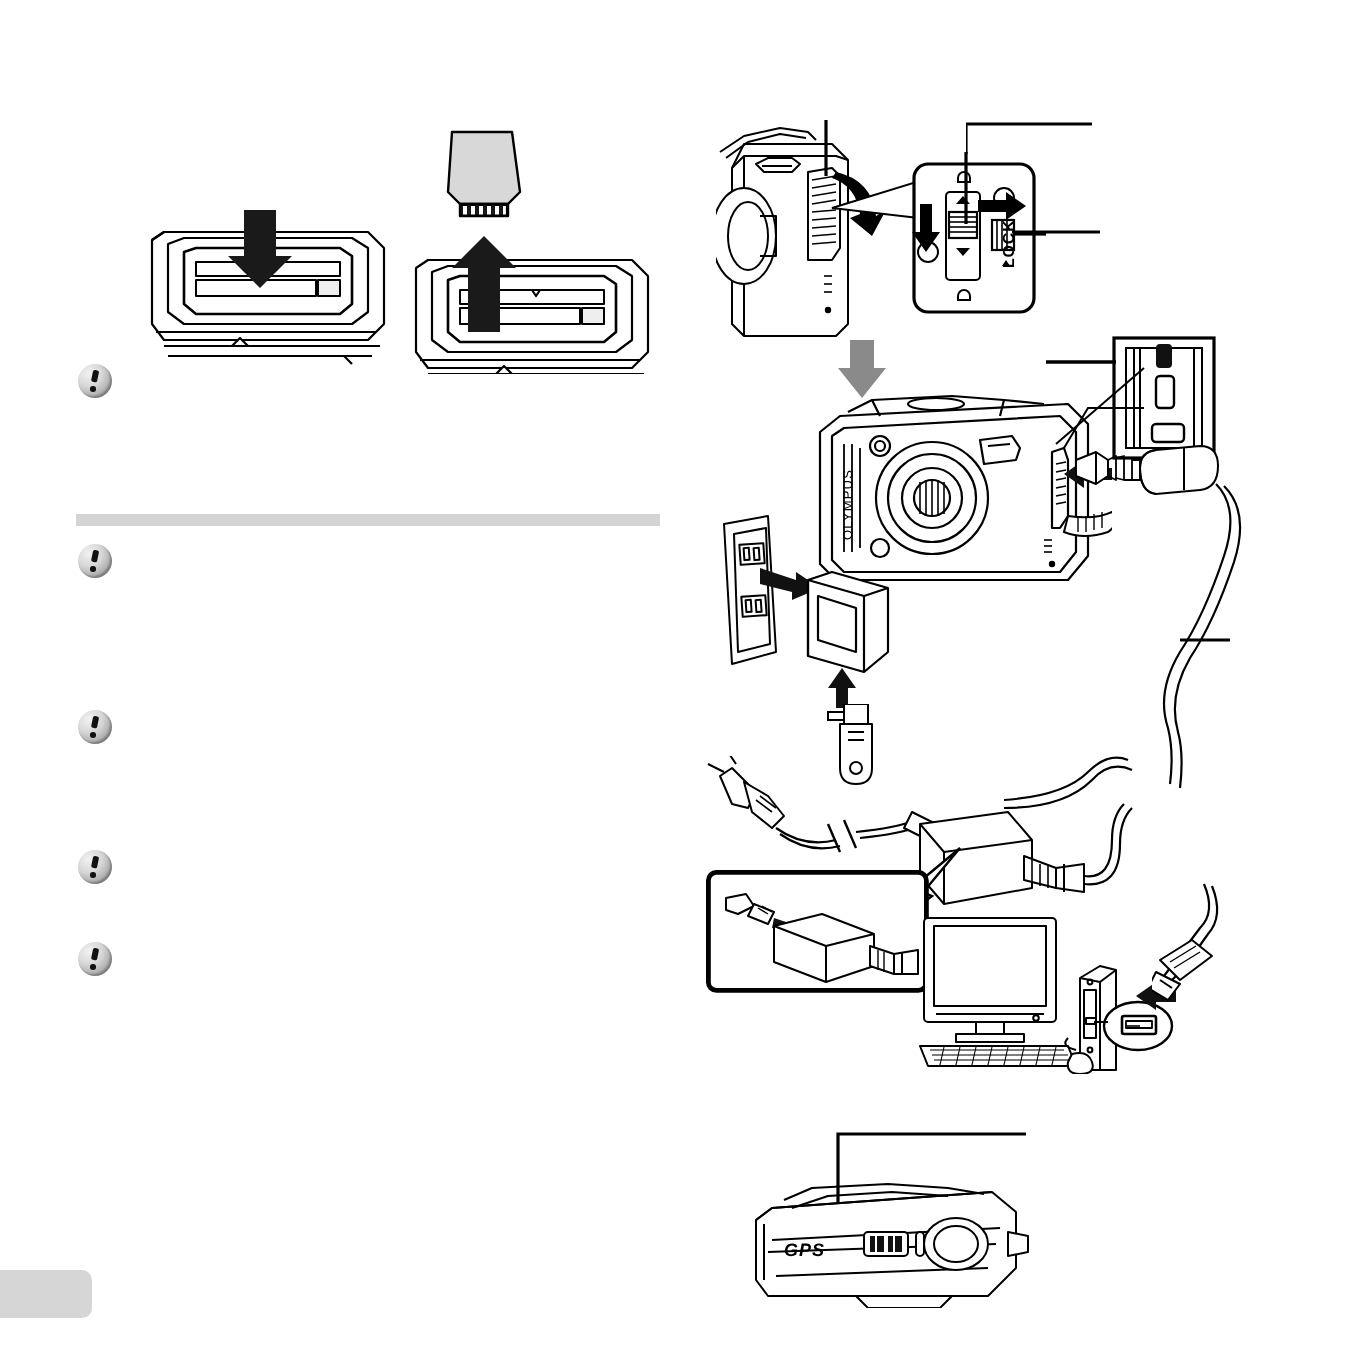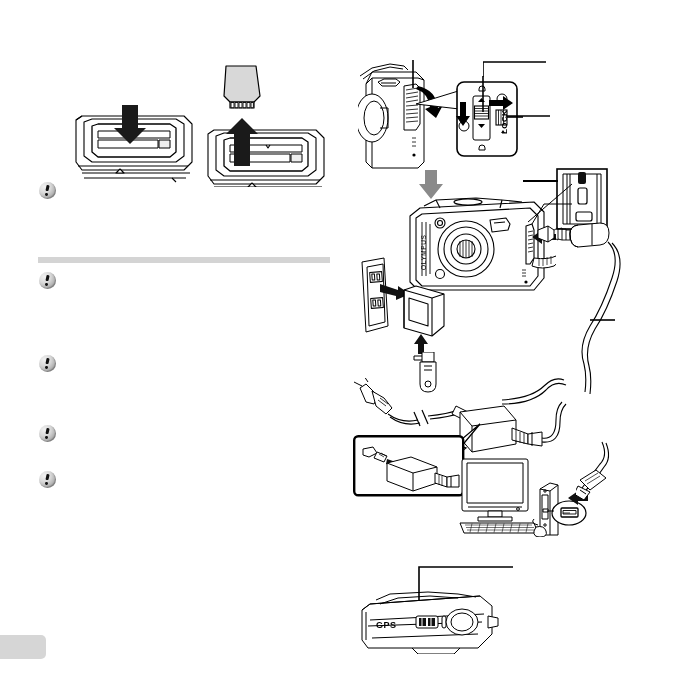--- a/index.html
+++ b/index.html
@@ -572,21 +572,21 @@
         <path d="M2 46 L14 52 L8 60 L-2 54 Z" fill="#fff"></path>
         <path d="M4 50 L10 54"></path>
       </g>
     </svg>
   </div>
 
   <svg class="fig" style="left:415px;top:564px;" width="100" height="40" viewBox="0 0 100 40">
     <path d="M4 38 L4 3 L98 3" fill="none" stroke="#000" stroke-width="1.6"></path>
   </svg>
 
-  <div class="fig" style="left:358px;top:582px;">
+  <div class="fig" style="left:374px;top:582px;font-style:italic;">
     <svg width="150" height="72" viewBox="0 0 150 72">
       <g fill="none" stroke="#000" stroke-width="1" stroke-linejoin="round">
 
         <path d="M4 28 L4 58 L10 66 L120 66 L134 52 L134 24 L122 14 L12 22 Z" fill="#fff"></path>
         <path d="M8 30 L8 58"></path>
         <path d="M4 28 L12 22 L122 14"></path>
         <path d="M18 18 L32 12 L70 10 L100 12 L118 15"></path>
         <path d="M22 22 L40 16 L72 14 L100 16"></path>
         <path d="M12 38 L126 32"></path>
         <path d="M10 44 L124 40"></path>

